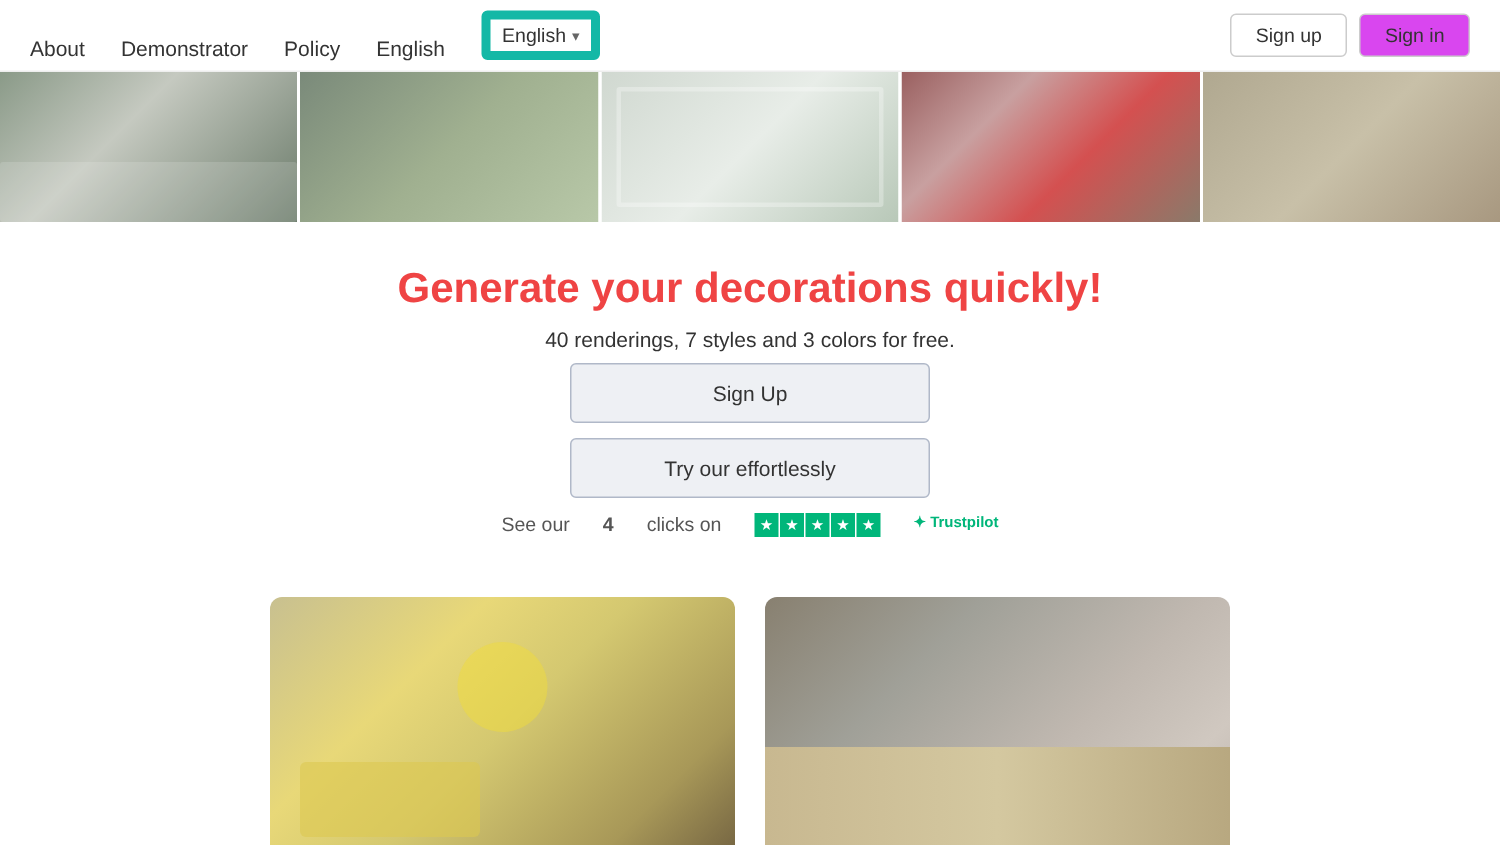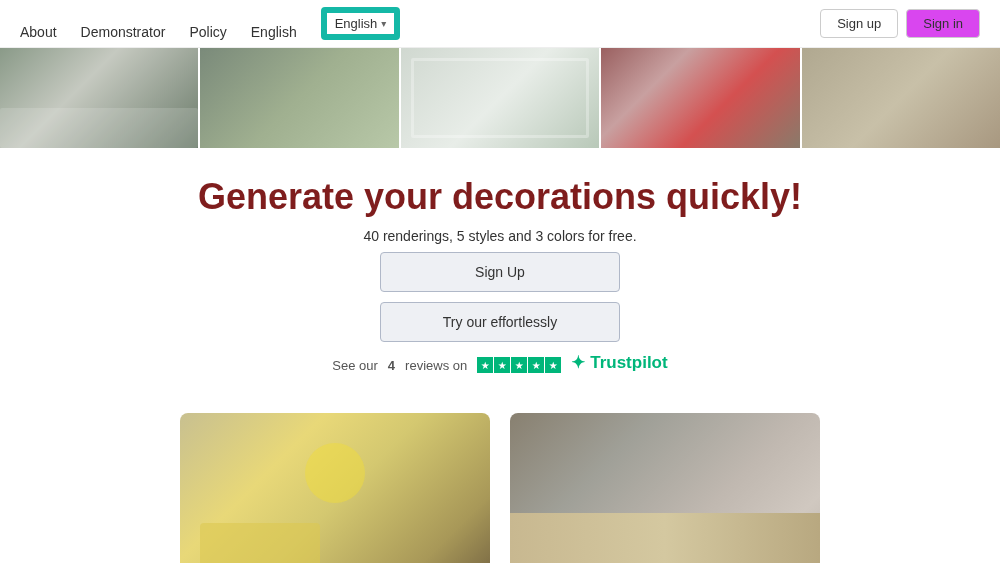--- a/index.html
+++ b/index.html
@@ -112,23 +112,23 @@
     
     .img1::before { content: ''; position: absolute; bottom: 0; left: 0; right: 0; height: 40px; background: rgba(255,255,255,0.15); border-radius: 2px; }
     .img3::after { content: ''; position: absolute; inset: 10px; border: 3px solid rgba(255,255,255,0.3); border-radius: 2px; }
 
     
     .main-content {
       text-align: center;
       padding: 28px 20px 20px;
     }
     .headline {
-      font-size: 36px;
+      font-size: 28px;
       font-weight: bold;
-      color: #7f1d1d;
+      color: #ef4444;
       margin-bottom: 10px;
     }
     .subheadline {
       font-size: 14px;
       color: #333;
       margin-bottom: 8px;
       font-weight: 500;
     }
     .description {
       font-size: 13px;
@@ -145,43 +145,43 @@
       border: 1px solid #b0b8c8;
       border-radius: 4px;
       background: #eef0f4;
       font-size: 14px;
       color: #333;
       cursor: pointer;
       text-align: center;
     }
     .trustpilot-row {
       display: flex;
-      align-items: flex-end;
+      align-items: flex-start;
       justify-content: center;
-      gap: 10px;
+      gap: 22px;
       margin-top: 6px;
       font-size: 13px;
       color: #555;
     }
     .tp-stars {
       display: flex;
       gap: 1px;
     }
     .tp-star {
       width: 16px;
       height: 16px;
       background: #00b67a;
       display: inline-flex;
       align-items: center;
       justify-content: center;
       color: white;
       font-size: 10px;
     }
     .tp-logo {
-      font-size: 17px;
+      font-size: 10px;
       font-weight: bold;
       color: #333;
     }
     .tp-logo span { color: #00b67a; }
 
     
     .bottom-images {
       display: flex;
       justify-content: center;
       gap: 20px;
@@ -261,29 +261,29 @@
 <div class="hero-strip">
   <div class="hero-img img1"></div>
   <div class="hero-img img2"></div>
   <div class="hero-img img3"></div>
   <div class="hero-img img4"></div>
   <div class="hero-img img5"></div>
 </div>
 
 <div class="main-content">
   <h1 class="headline">Generate your decorations quickly!</h1>
-  <p class="subheadline">40 renderings, 5 styles and 3 colors for free.</p>
+  <p class="subheadline">40 renderings, 7 styles and 3 colors for free.</p>
 
   <button class="btn-main">Sign Up</button>
   <button class="btn-main">Try our effortlessly</button>
 
   <div class="trustpilot-row">
     <span>See our</span>
     <strong>4</strong>
-    <span>reviews on</span>
+    <span>clicks on</span>
     <div class="tp-stars">
       <div class="tp-star">★</div>
       <div class="tp-star">★</div>
       <div class="tp-star">★</div>
       <div class="tp-star">★</div>
       <div class="tp-star">★</div>
     </div>
     <span class="tp-logo">
       <span>✦</span> <span>Trustpilot</span>
     </span>

